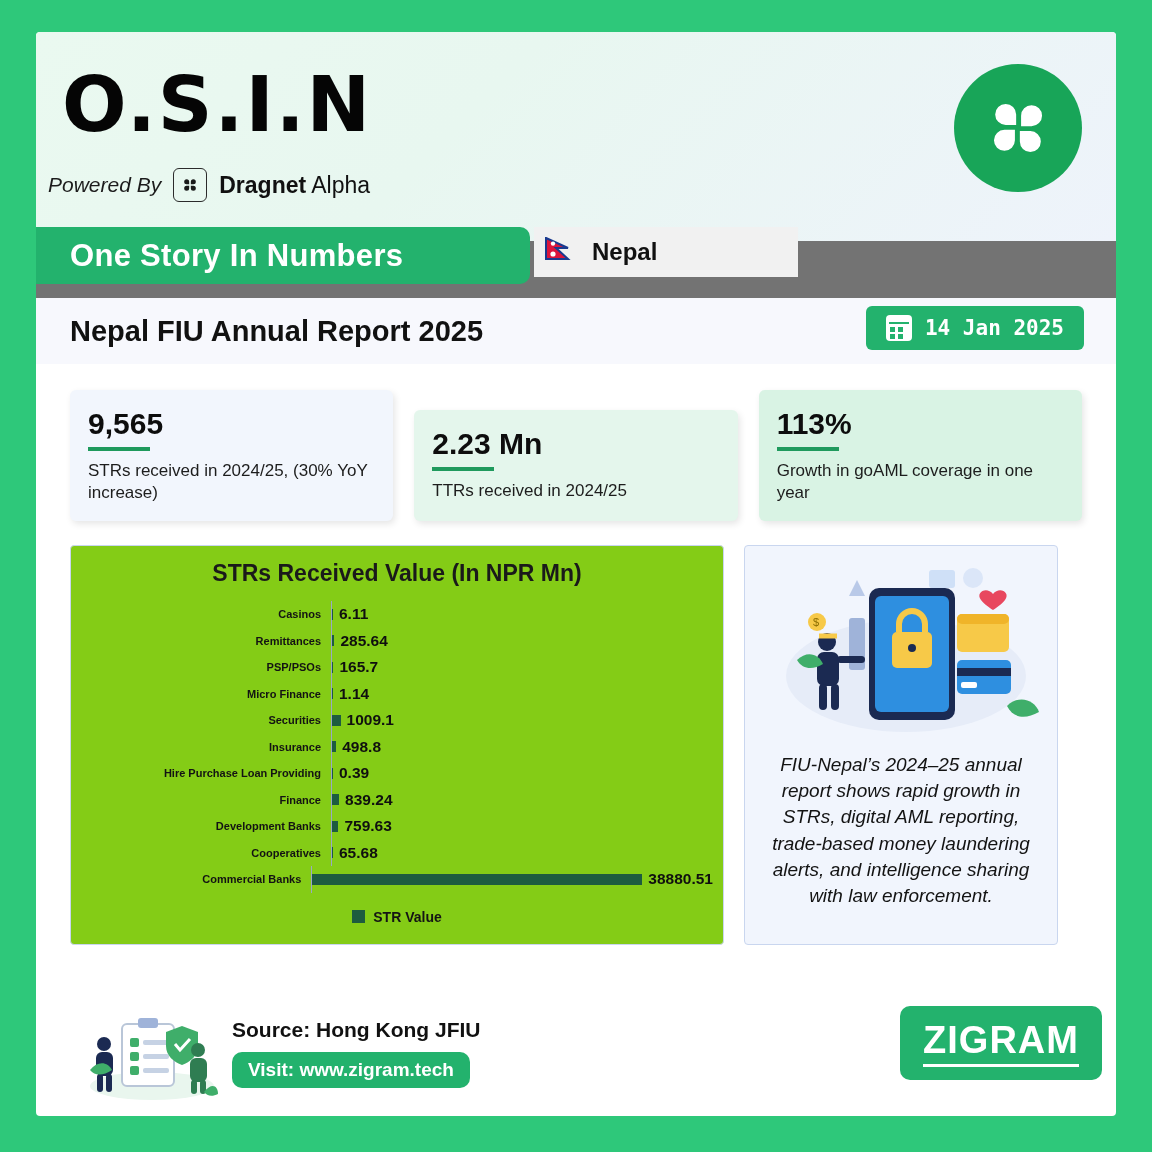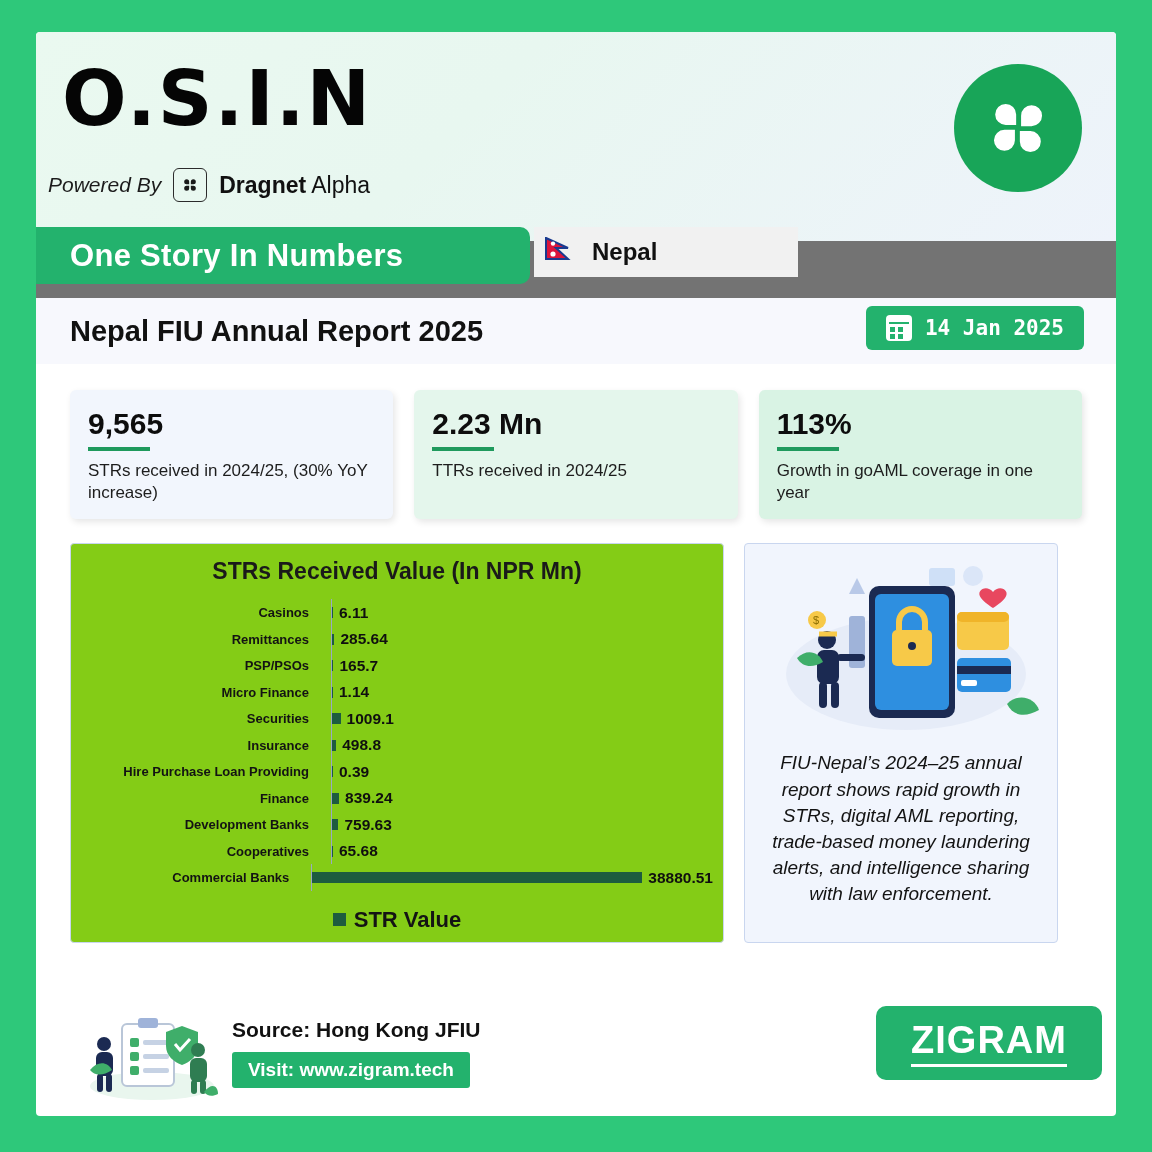--- a/index.html
+++ b/index.html
@@ -25,21 +25,21 @@
   }
   
   .header {
     position: relative;
     height: 209px;
     background: linear-gradient(135deg, #eaf9f0 0%, #e8f7f0 40%, #eef3fb 100%);
   }
   .brand-title {
     position: absolute;
     left: 26px;
-    top: 22px;
+    top: 28px;
     font-size: 76px;
     font-weight: 800;
     letter-spacing: 2px;
     color: #050505;
     font-family: "DejaVu Sans", sans-serif;
   }
   .powered-row {
     position: absolute;
     left: 12px;
     top: 136px;
@@ -189,21 +189,21 @@
   }
   .stat-card {
     flex: 1;
     min-height: 111px;
     border-radius: 6px;
     padding: 18px 18px 14px 18px;
     box-sizing: border-box;
     box-shadow: 2px 3px 7px rgba(0,0,0,.10);
   }
   .stat-card.c1 { background: #f2f6fd; }
-  .stat-card.c2 { background: #e4f6ec; }
+  .stat-card.c2 { background: #e4f6ec; margin-top: 20px; }
   .stat-card.c3 { background: #d9f3e4; }
   .stat-value {
     font-size: 30px;
     font-weight: 800;
     color: #0d0d0d;
     line-height: 1.05;
   }
   .stat-rule {
     width: 62px;
     height: 4px;
@@ -243,22 +243,22 @@
     padding-left: 8px;
   }
   .chart-row {
     display: flex;
     align-items: center;
     height: 26.5px;
   }
   .cat-label {
     width: 242px;
     text-align: right;
-    padding-right: 22px;
-    font-size: 13px;
+    padding-right: 10px;
+    font-size: 11px;
     font-weight: 700;
     color: #131313;
     box-sizing: border-box;
     white-space: nowrap;
   }
   .bar-area {
     position: relative;
     flex: 1;
     height: 100%;
     border-left: 1px solid #9aa8c4;
@@ -283,21 +283,21 @@
     justify-content: center;
     gap: 8px;
     margin-top: 16px;
   }
   .legend-swatch {
     width: 13px;
     height: 13px;
     background: #1d5c3f;
   }
   .legend-text {
-    font-size: 22px;
+    font-size: 14px;
     font-weight: 700;
     color: #141414;
   }
   .side-card {
     width: 314px;
     height: 400px;
     background: #f1f5fd;
     border: 1px solid #c9d6ef;
     border-radius: 4px;
     box-sizing: border-box;
@@ -338,27 +338,27 @@
     color: #111;
   }
   .visit-pill {
     margin-top: 10px;
     display: inline-block;
     background: #23b26d;
     color: #fff;
     font-size: 19px;
     font-weight: 700;
     padding: 7px 16px;
-    border-radius: 3px;
+    border-radius: 10px;
   }
   .zigram {
     position: absolute;
     right: 30px;
     top: 8px;
-    width: 226px;
+    width: 202px;
     height: 74px;
     background: #23b26d;
     border-radius: 10px;
     display: flex;
     align-items: center;
     justify-content: center;
   }
   .zigram span {
     color: #fff;
     font-size: 38px;

